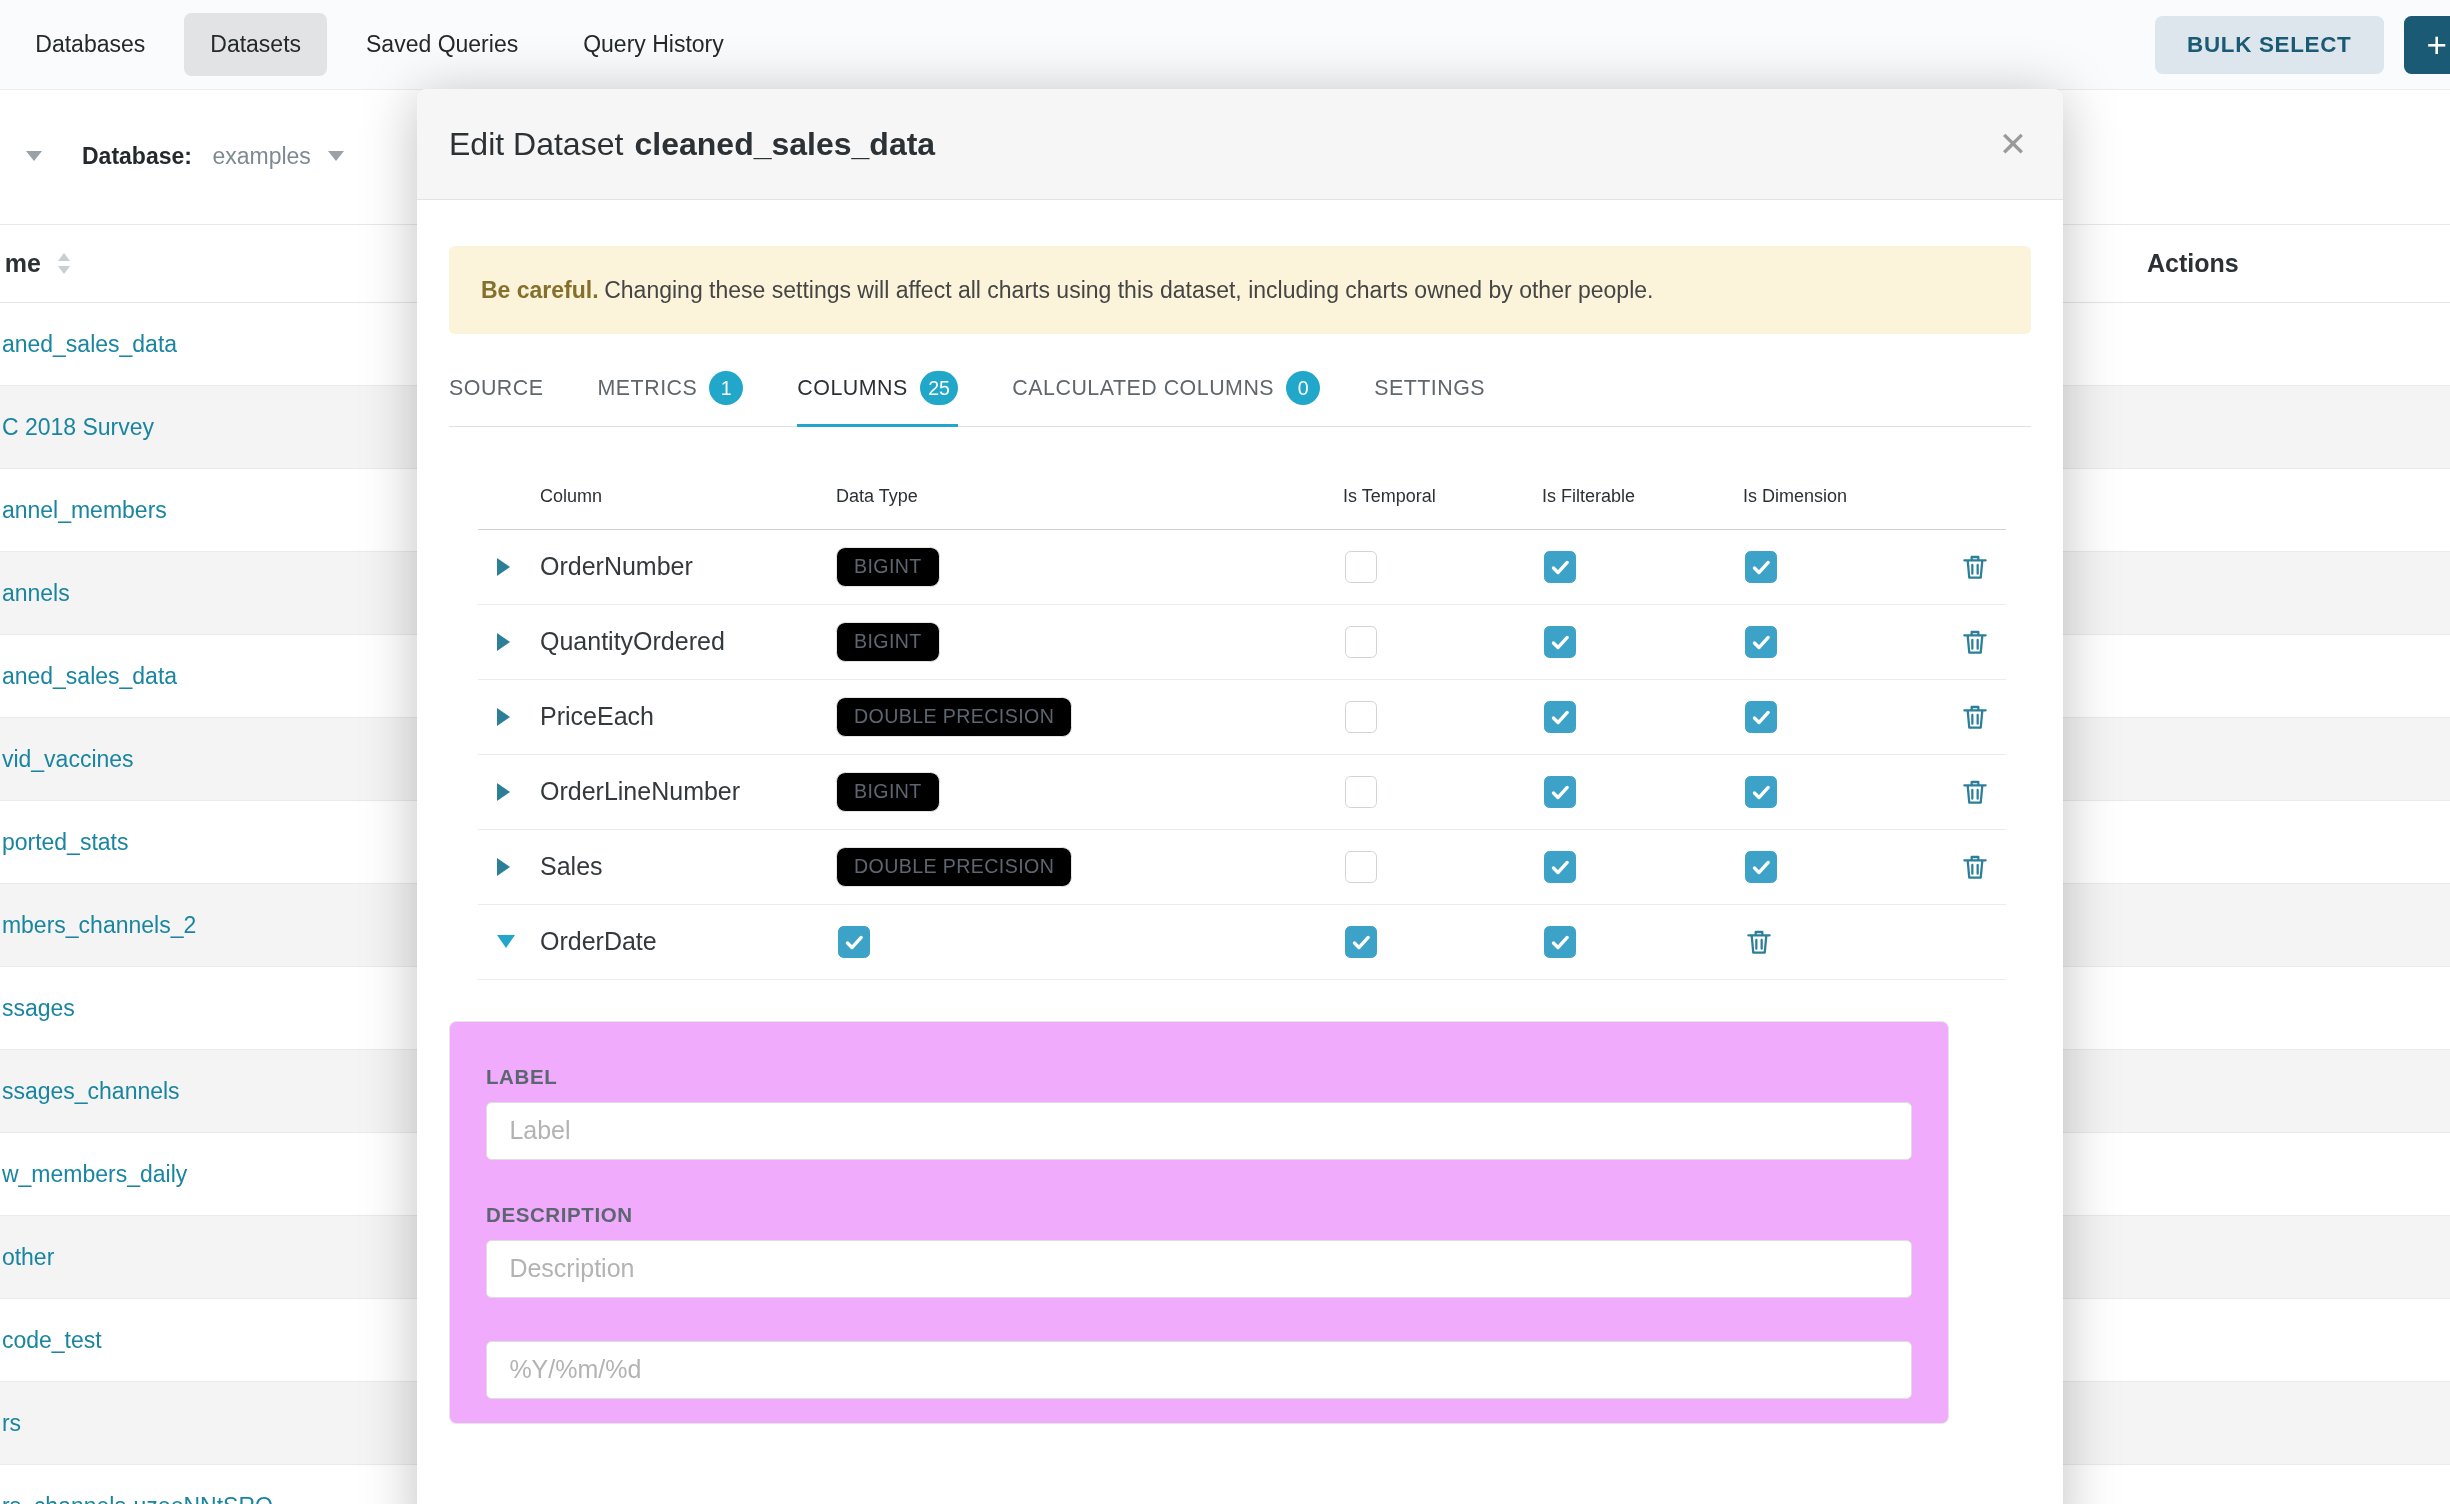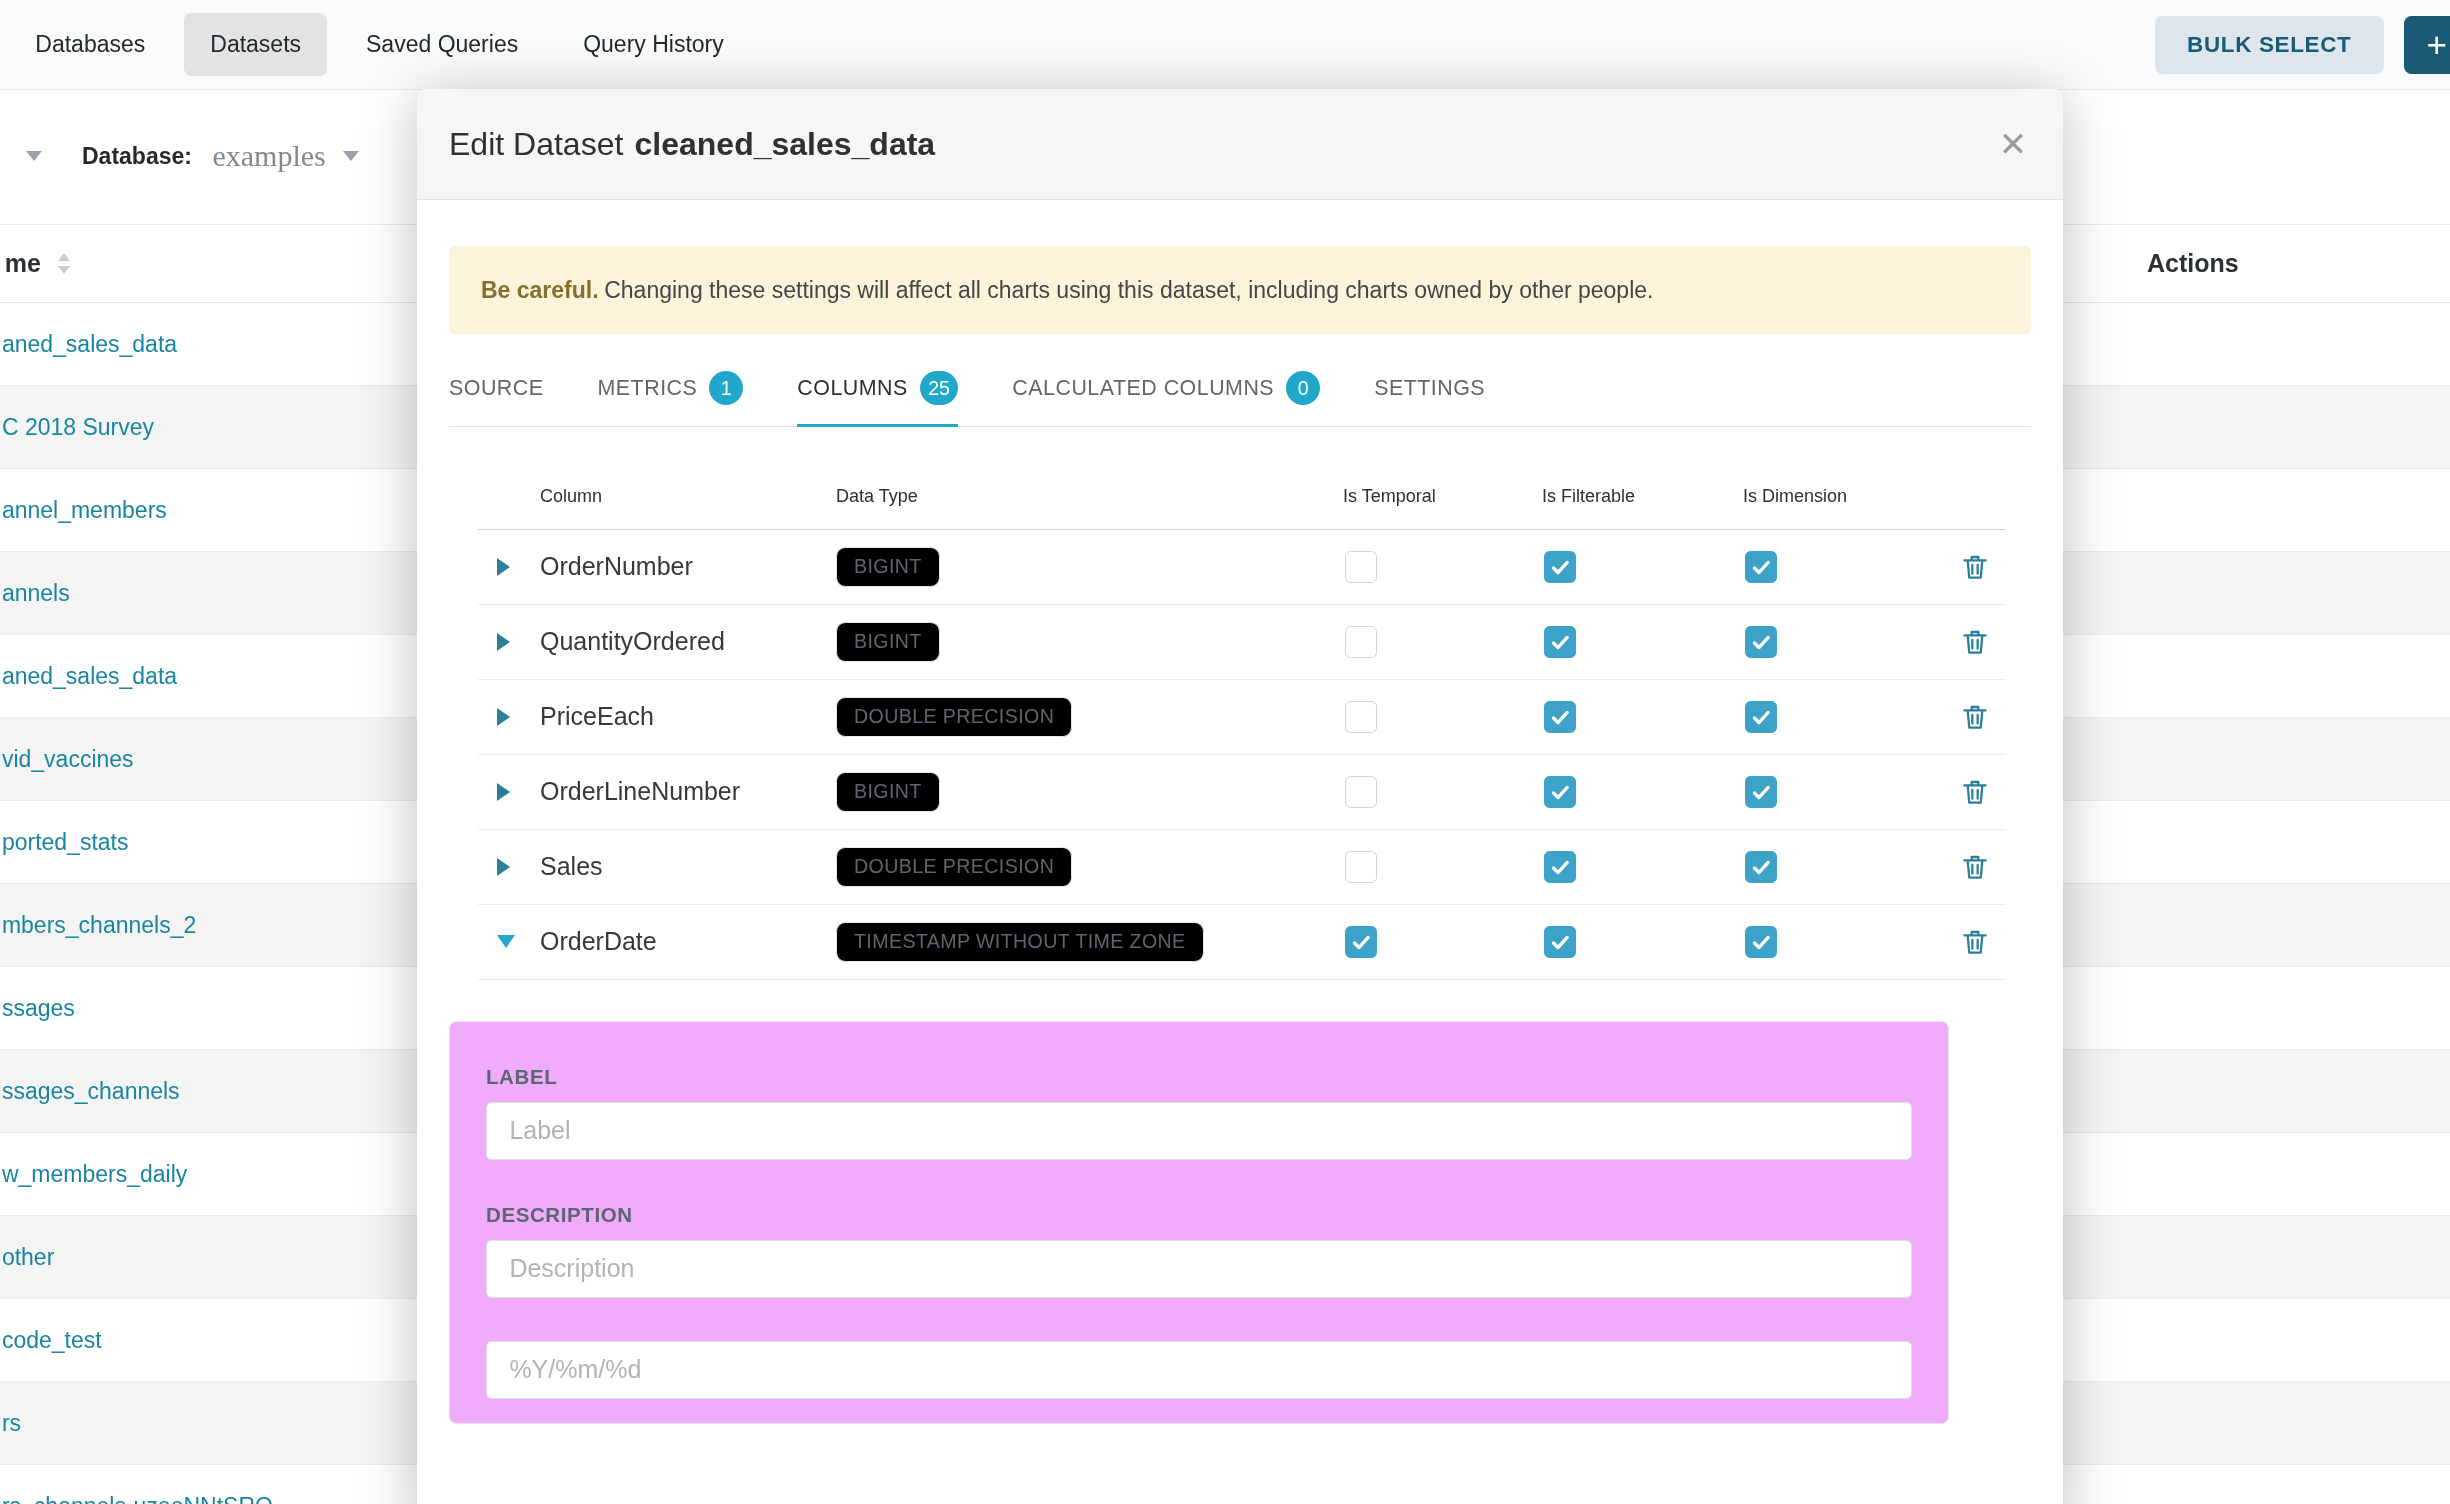--- a/index.html
+++ b/index.html
@@ -38,21 +38,21 @@
   .filterbar{
     position:absolute;top:89px;left:0;right:0;height:134px;
     display:flex;align-items:center;background:#fff;
   }
   .fcaret{
     width:0;height:0;border-left:8.4px solid transparent;border-right:8.4px solid transparent;
     border-top:10.3px solid #9aa2a8;display:inline-block;cursor:pointer;
   }
   .lone-caret{margin-left:26px;}
   .db-label{font-size:23px;font-weight:700;color:#24292c;margin-left:40px;}
-  .db-value{font-size:30px;color:#7e8a92;margin-left:20.5px;font-family:Liberation Serif, serif;}
+  .db-value{font-size:23px;color:#7e8a92;margin-left:20.5px;}
   .db-caret{margin-left:17px;}
   
   .bg-table{position:absolute;top:224px;left:0;right:0;}
   .bg-header{
     height:79px;border-top:0.9px solid #e8e8e8;border-bottom:0.9px solid #e4e4e4;
     display:flex;align-items:center;position:relative;
     font-size:25px;font-weight:700;color:#2c3135;box-sizing:border-box;background:#fff;
   }
   .bg-header .name-h{padding-left:4.7px;}
   .sort-icon{display:inline-flex;flex-direction:column;margin-left:17px;cursor:pointer;}
@@ -432,23 +432,20 @@
                 <path d="M4 7h16M9.5 7V4.5h5V7M6.5 7l1.2 13h8.6L17.5 7M10 10.5v6.5M14 10.5v6.5" fill="none" stroke="currentColor" stroke-width="1.7" stroke-linecap="round" stroke-linejoin="round"></path>
               </svg>
             </div>
           </div>
           <div class="cols-grid col-row">
             <div class="cell caret-cell">
               <span class="caret down"></span>
             </div>
             <div class="cell name-cell">OrderDate</div>
             <div class="cell">
-              <span class="type-pill">TIMESTAMP WITHOUT TIME ZONE</span>
-            </div>
-            <div class="cell">
               <div class="checkbox checked">
                 <svg viewBox="0 0 16 16">
                   <path d="M3.2 8.6l3.2 3.2 6.6-7.2" fill="none" stroke="#fff" stroke-width="2.4" stroke-linecap="round" stroke-linejoin="round"></path>
                 </svg>
               </div>
             </div>
             <div class="cell">
               <div class="checkbox checked">
                 <svg viewBox="0 0 16 16">
                   <path d="M3.2 8.6l3.2 3.2 6.6-7.2" fill="none" stroke="#fff" stroke-width="2.4" stroke-linecap="round" stroke-linejoin="round"></path>

